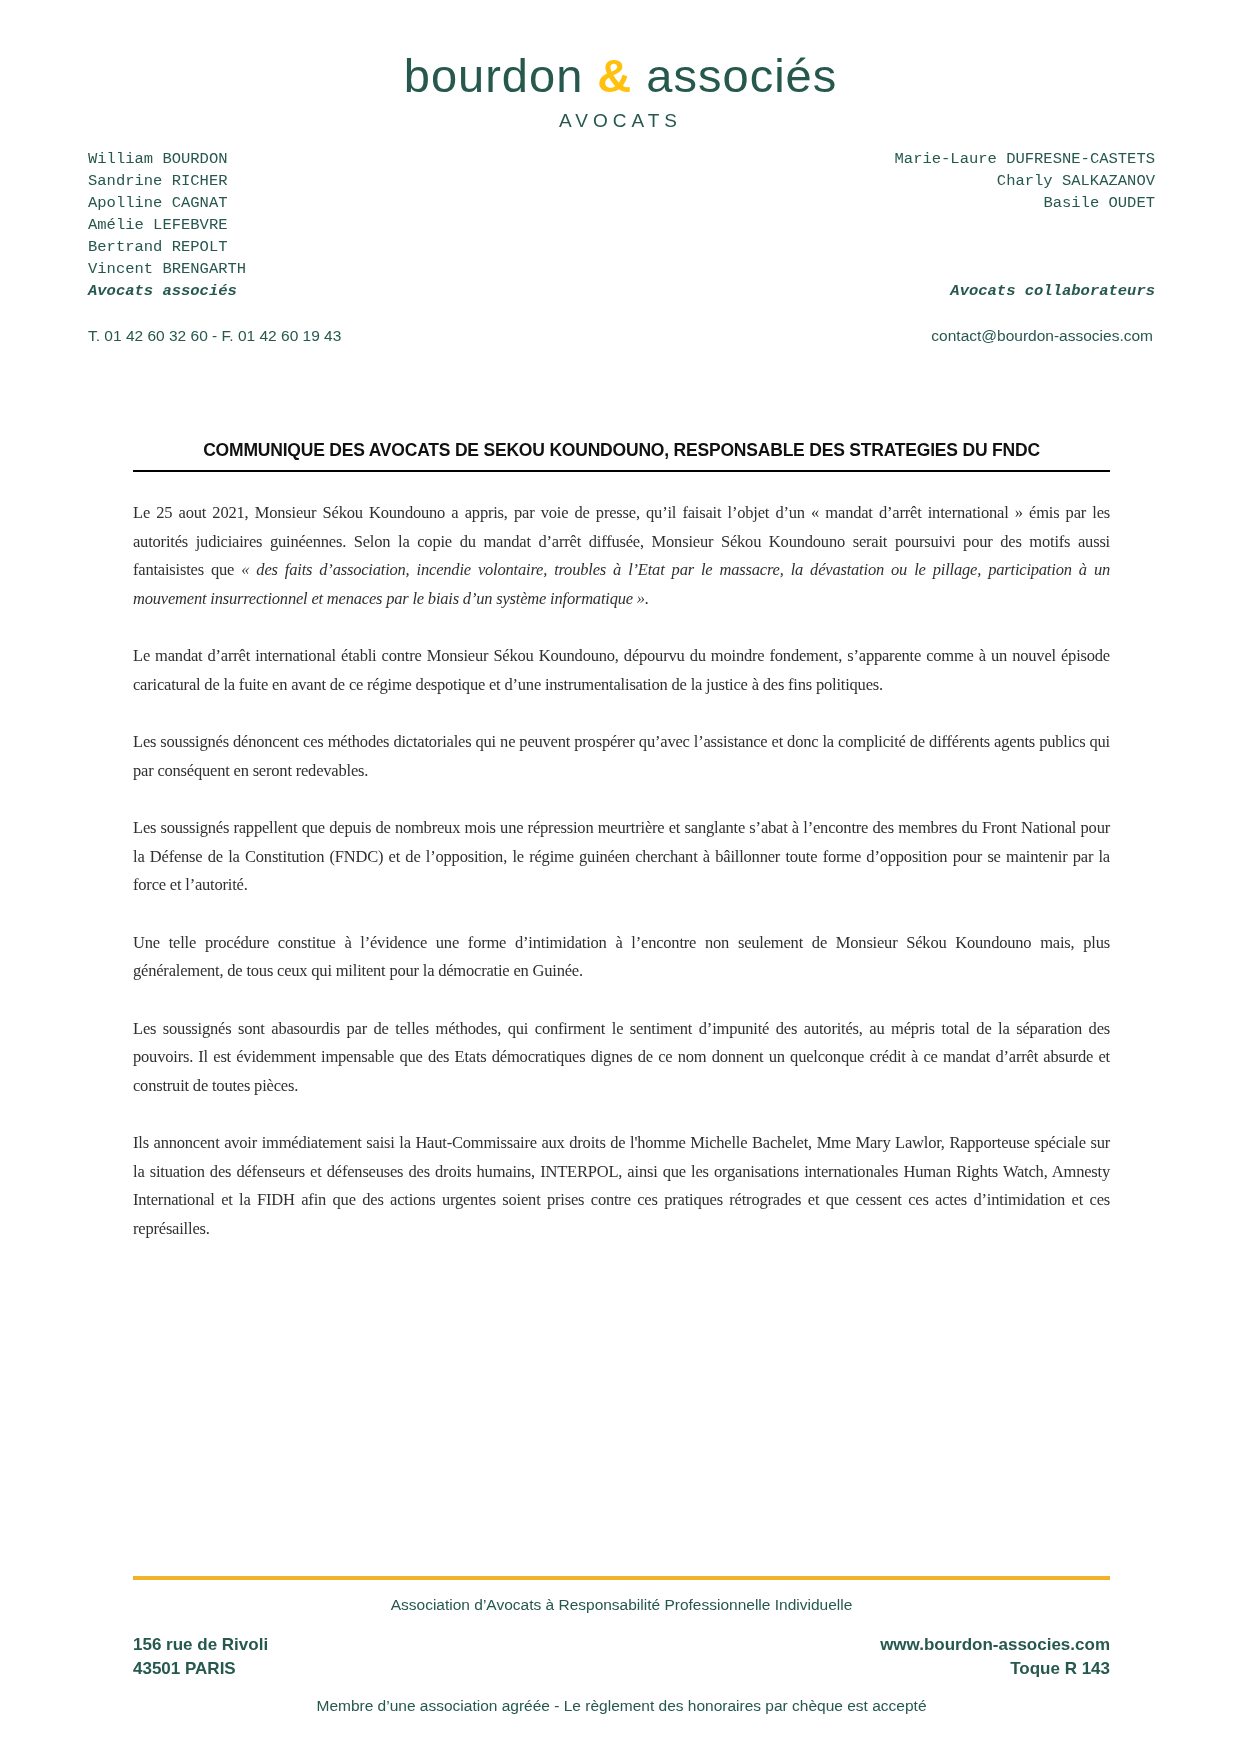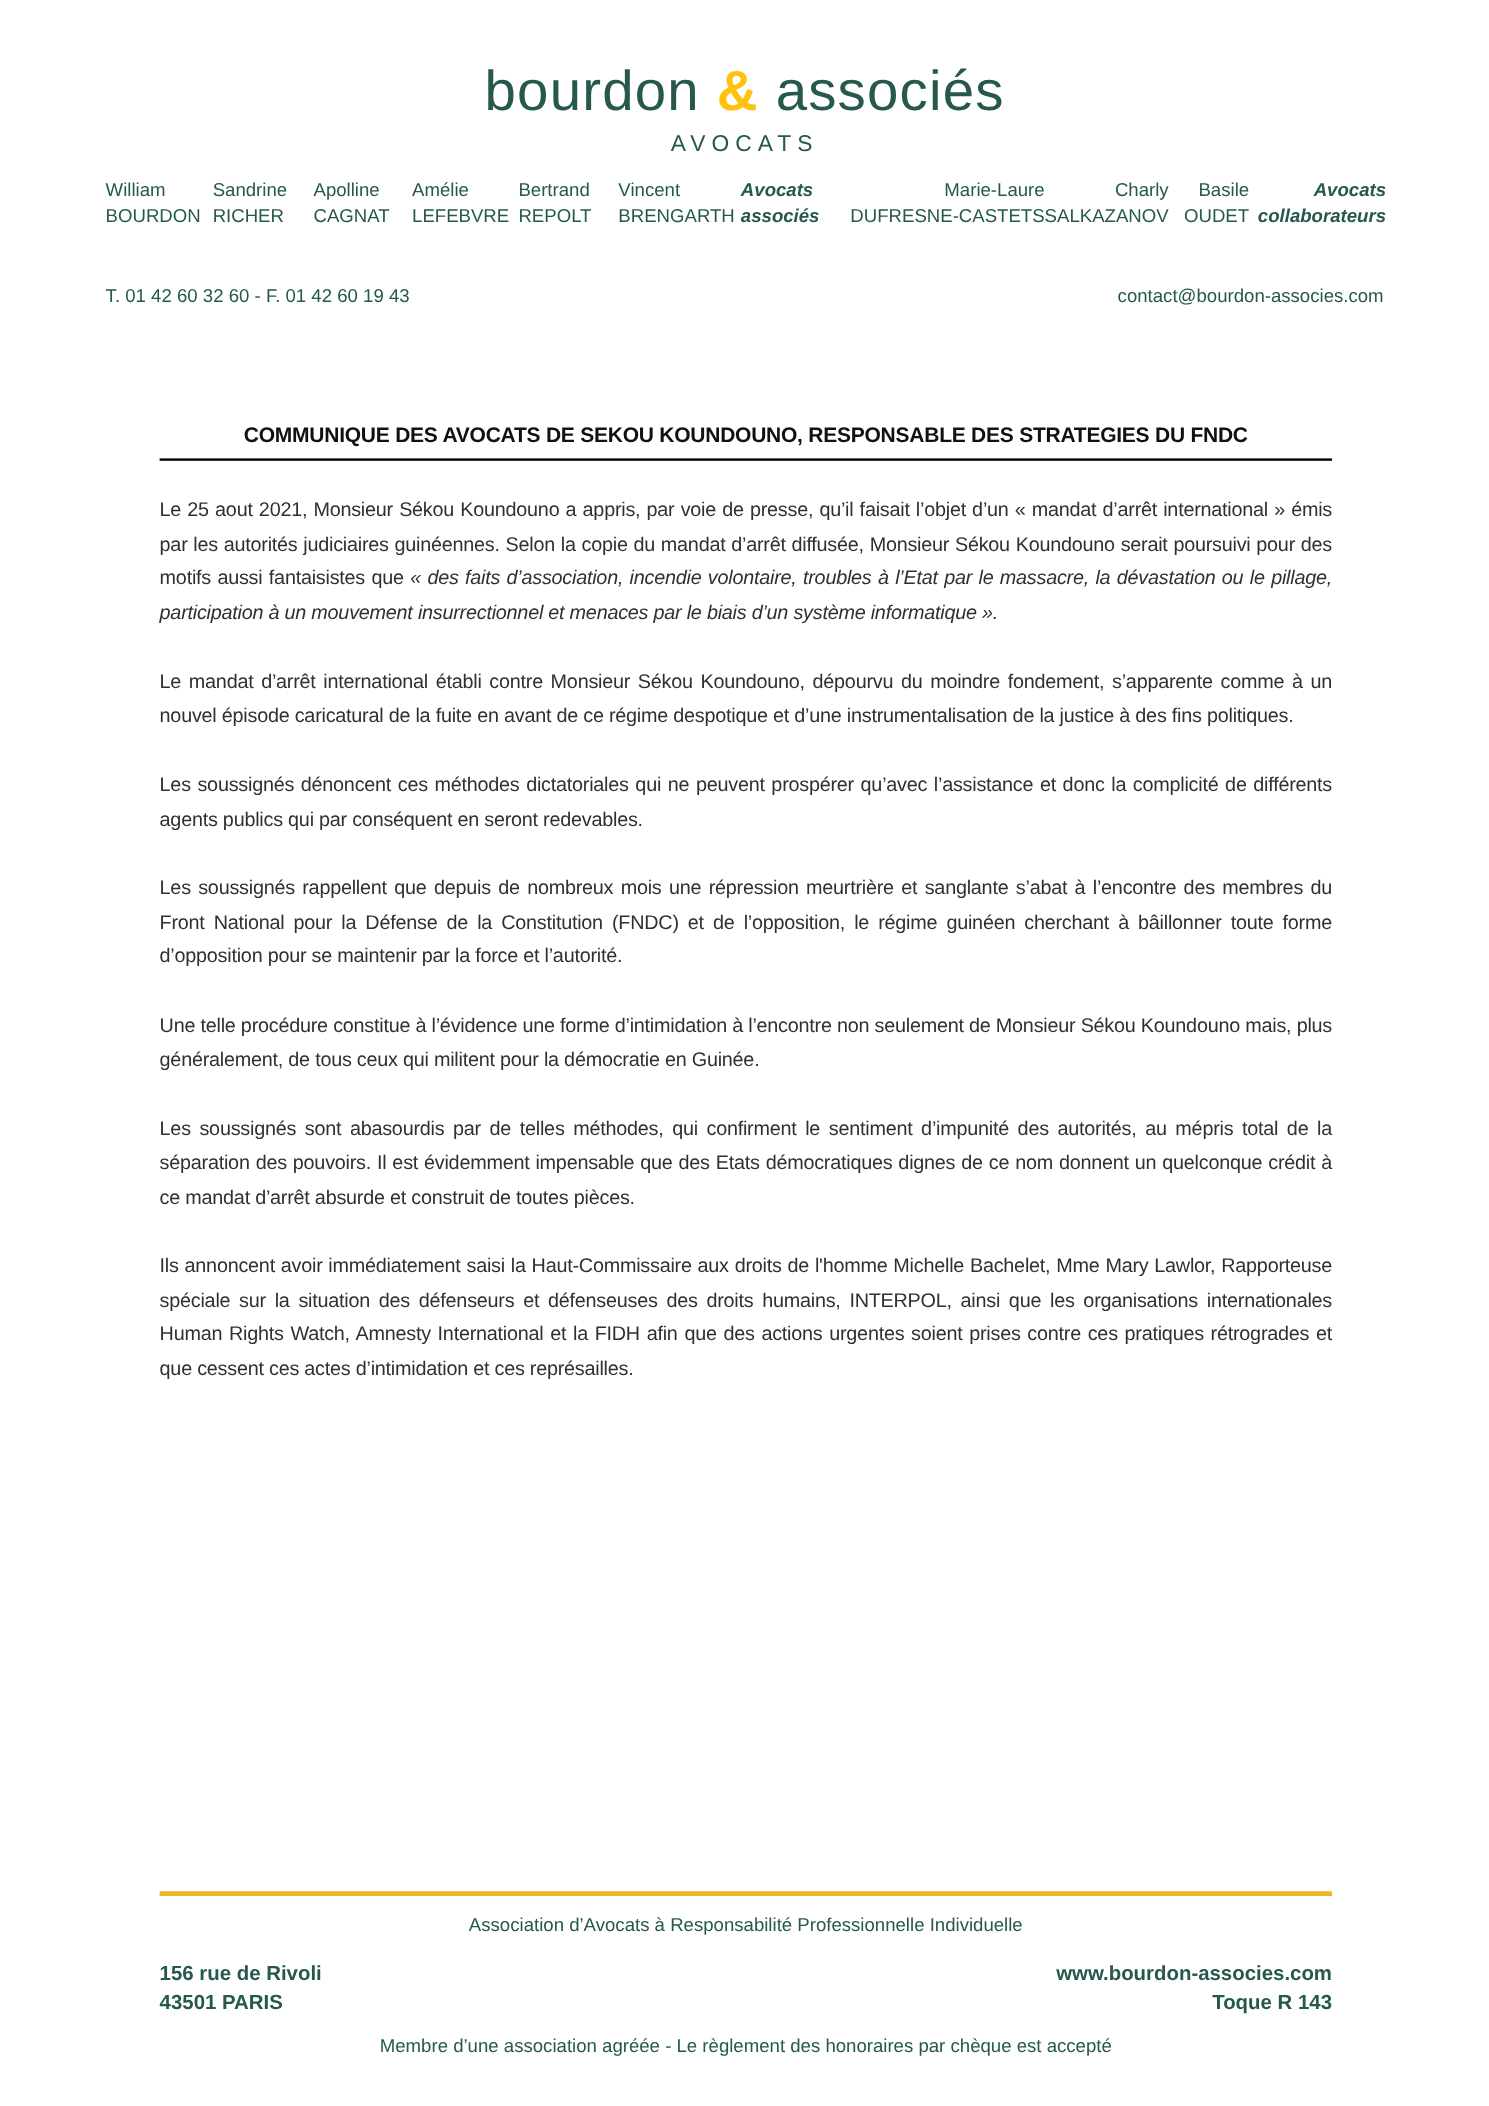--- a/index.html
+++ b/index.html
@@ -21,39 +21,39 @@
     color:var(--teal);letter-spacing:1px;font-weight:400;
   }
   .logo .amp{color:var(--gold);font-weight:700;}
   .subtitle{
     text-align:center;color:var(--teal);font-size:19px;letter-spacing:5px;margin-top:6px;
   }
   .lh-columns{
     display:flex;justify-content:space-between;align-items:flex-start;
     padding:16px 86px 0 88px;color:var(--teal);font-size:15.5px;
   }
-  .lh-col{display:flex;flex-direction:row;line-height:22px;}
+  .lh-col{display:flex;flex-direction:column;line-height:22px;font-family:Liberation Mono, monospace;}
   .lh-col.right{text-align:right;}
   .lh-spacer{height:66px;}
   .lh-label{font-style:italic;font-weight:bold;}
   .contact-row{
     display:flex;justify-content:space-between;
     padding:24px 88px 0 88px;color:var(--teal);font-size:15.5px;line-height:20px;
   }
   
   .doc-title-wrap{
     margin:94px 131px 0 133px;text-align:center;
     border-bottom:2px solid #000;padding-bottom:9px;
   }
   .doc-title{
     font-weight:bold;font-size:17.5px;color:var(--title_text);letter-spacing:-0.2px;
   }
   .body-text{
     margin:27px 131px 0 133px;color:var(--body_text);
-    font-size:16.5px;line-height:28.5px;text-align:justify;letter-spacing:-0.2px;
+    font-size:16.5px;line-height:28.5px;text-align:justify;letter-spacing:-0.2px;font-family:Liberation Serif, serif;
   }
   .para{margin:0 0 29px 0;}
   .para em{font-style:italic;}
   
   .footer{position:absolute;left:133px;right:131px;top:1576px;}
   .footer-rule{height:4px;background:var(--rule_gold);}
   .assoc-line{text-align:center;color:var(--teal);font-size:15.5px;margin-top:16px;}
   .footer-cols{
     display:flex;justify-content:space-between;margin-top:19px;
     color:var(--teal);font-weight:bold;font-size:17px;line-height:24px;

